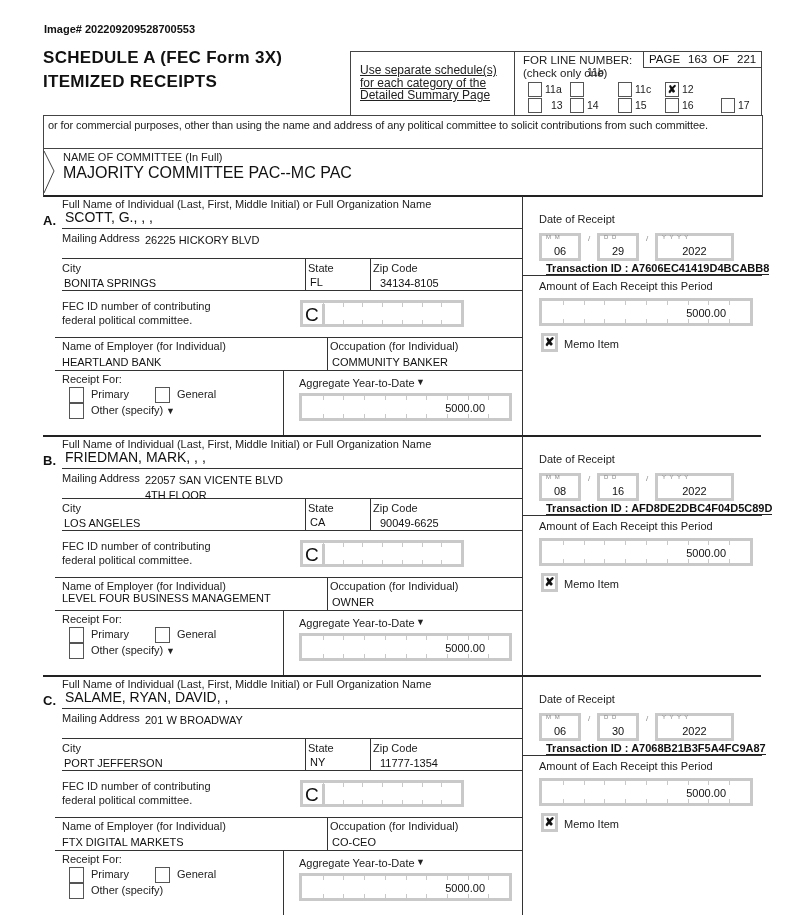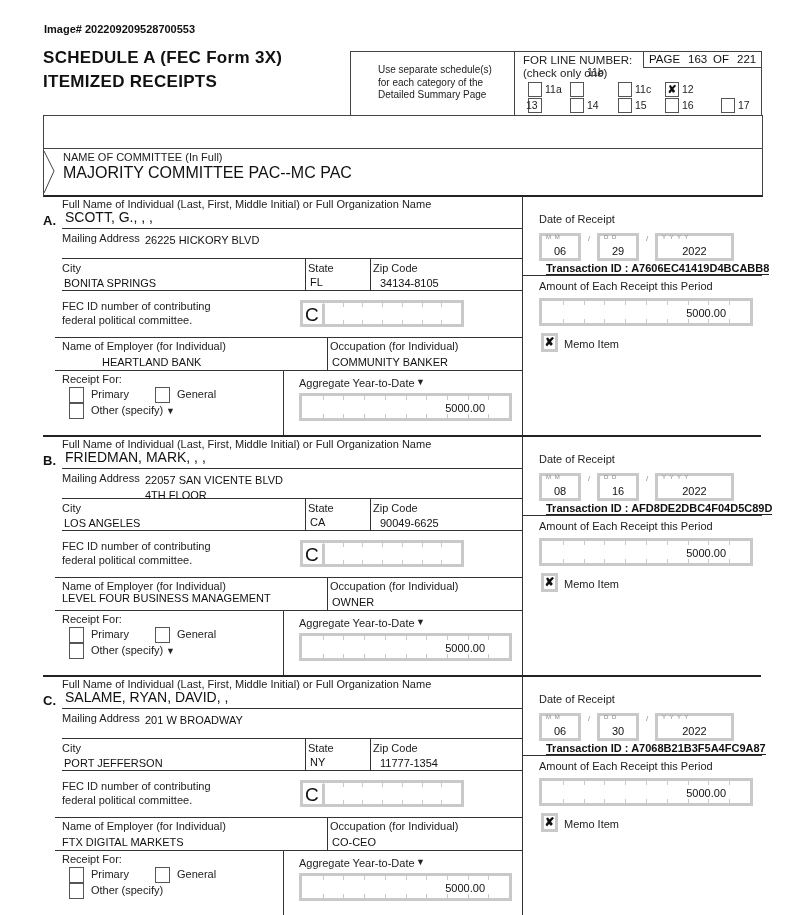--- a/index.html
+++ b/index.html
@@ -3,21 +3,21 @@
 <meta charset="utf-8">
 <style>
   html, body { margin: 0; padding: 0; background: #ffffff; }
   body { width: 806px; height: 915px; position: relative; overflow: hidden;
          font-family: "Liberation Sans", sans-serif; color: #111; }
   .abs { position: absolute; }
   .img-id { left: 44px; top: 23px; font-size: 11px; font-weight: bold; }
   .title1 { left: 43px; top: 48px; font-size: 17px; font-weight: bold; letter-spacing: 0.3px; }
   .title2 { left: 43px; top: 72px; font-size: 17px; font-weight: bold; letter-spacing: 0.3px; }
   .sep-box { left: 350px; top: 51px; width: 163px; height: 64px; border: 1px solid #444; border-bottom: none; }
-  .sep-text { left: 378px; top: 64px; font-size: 10px; line-height: 12.5px; color: #222; }
+  .sep-text { left: 360px; top: 64px; font-size: 12px; line-height: 12.5px; color: #222; text-decoration: underline; }
   .line-box { left: 513px; top: 51px; width: 248px; height: 64px; border: 1px solid #444; border-bottom: none; border-left: none; }
   .line-label { left: 523px; top: 54px; font-size: 11.5px; line-height: 13px; color: #222; }
   .page-box { left: 643px; top: 51px; width: 118px; height: 16px; border-left: 1px solid #444; border-bottom: 1px solid #444; font-size: 11.5px; }
   .page-box span { position: absolute; top: 2px; }
   .cb { width: 14px; height: 15px; border: 1px solid #555; background: #fff; display: inline-block; box-sizing: border-box; font-size: 11px; font-weight: bold; text-align: center; line-height: 13px; }
   .cbl { font-size: 10.5px; color: #222; }
   .disc-box { left: 43px; top: 115px; width: 718px; height: 32px; border: 1px solid #444; border-bottom: 1px solid #444; }
   .disc-text { left: 48px; top: 119px; font-size: 11px; line-height: 13px; color: #222; letter-spacing: -0.1px; }
   .comm-box { left: 43px; top: 148px; width: 718px; height: 46px; border: 1px solid #444; border-bottom: 2px solid #222; }
   .comm-label { left: 63px; top: 151px; font-size: 11px; color: #222; }
@@ -66,33 +66,34 @@
 <div id="line-options">
     <div class="cb abs" style="left: 528px; top: 82px;"></div>
     <div class="cbl abs" style="left: 545px; top: 83px;">11a</div>
     <div class="cb abs" style="left: 570px; top: 82px;"></div>
     <div class="cbl abs" style="left: 587px; top: 66px;">11b</div>
     <div class="cb abs" style="left: 618px; top: 82px;"></div>
     <div class="cbl abs" style="left: 635px; top: 83px;">11c</div>
     <div class="cb abs" style="left: 665px; top: 82px;"><span>✘</span></div>
     <div class="cbl abs" style="left: 682px; top: 83px;">12</div>
     <div class="cb abs" style="left: 528px; top: 98px;"></div>
-    <div class="cbl abs" style="left: 526px; top: 99px;">13</div>
+    <div class="cbl abs" style="left: 551px; top: 99px;">13</div>
     <div class="cb abs" style="left: 570px; top: 98px;"></div>
     <div class="cbl abs" style="left: 587px; top: 99px;">14</div>
     <div class="cb abs" style="left: 618px; top: 98px;"></div>
     <div class="cbl abs" style="left: 635px; top: 99px;">15</div>
     <div class="cb abs" style="left: 665px; top: 98px;"></div>
     <div class="cbl abs" style="left: 682px; top: 99px;">16</div>
     <div class="cb abs" style="left: 721px; top: 98px;"></div>
     <div class="cbl abs" style="left: 738px; top: 99px;">17</div>
   </div>
 
 <div class="abs disc-box"></div>
 <div class="abs disc-text">
+  <div>or for commercial purposes, other than using the name and address of any political committee to solicit contributions from such committee.</div>
 </div>
 
 <div class="abs comm-box">
   <svg width="14" height="46" style="position:absolute;left:0;top:0">
     <polyline points="0,2 10,22 0,44" fill="none" stroke="#444" stroke-width="1"></polyline>
   </svg>
 </div>
 <div class="abs comm-label">NAME OF COMMITTEE (In Full)</div>
 <div class="abs comm-name">MAJORITY COMMITTEE PAC--MC PAC</div>
 
@@ -134,21 +135,21 @@
       <div class="tick" style="left: 79px; top: 0px;"></div>
       <div class="tick" style="left: 79px; bottom: 0px;"></div>
       <div class="tick" style="left: 98.75px; top: 0px;"></div>
       <div class="tick" style="left: 98.75px; bottom: 0px;"></div>
       <div class="tick" style="left: 118.5px; top: 0px;"></div>
       <div class="tick" style="left: 118.5px; bottom: 0px;"></div>
       <div class="tick" style="left: 138.25px; top: 0px;"></div>
       <div class="tick" style="left: 138.25px; bottom: 0px;"></div>
     </div>
     <div class="lbl" style="left: 62px; top: 340px;">Name of Employer (for Individual)</div>
-    <div class="val" style="left: 62px; top: 356px; margin-left: 40px;">HEARTLAND BANK</div>
+    <div class="val" style="left: 62px; top: 356px;">HEARTLAND BANK</div>
     <div class="lbl" style="left: 330px; top: 340px;">Occupation (for Individual)</div>
     <div class="val" style="left: 332px; top: 356px;">COMMUNITY BANKER</div>
     <div class="lbl" style="left: 62px; top: 373px;">Receipt For:</div>
     <div class="sq" style="left: 69px; top: 387px;"></div>
     <div class="lbl" style="left: 91px; top: 388px;">Primary</div>
     <div class="sq" style="left: 155px; top: 387px;"></div>
     <div class="lbl" style="left: 177px; top: 388px;">General</div>
     <div class="sq" style="left: 69px; top: 403px;"></div>
     <div class="lbl" style="left: 91px; top: 404px;">Other (specify)</div>
     <div class="lbl tri" style="left: 166px; top: 406px;">▼</div>

